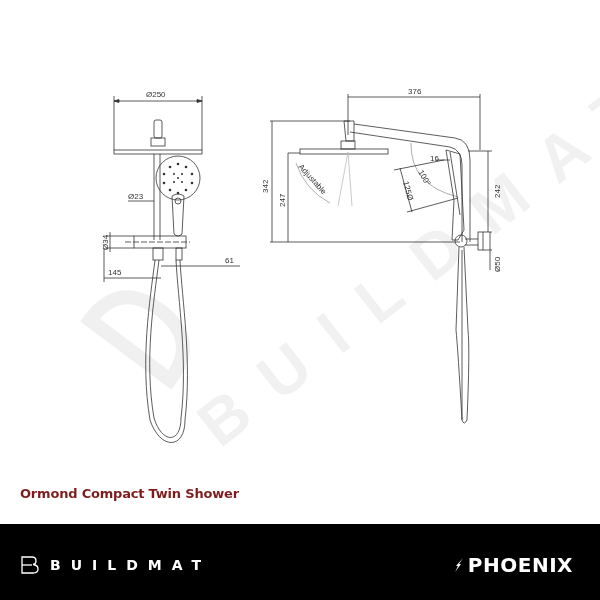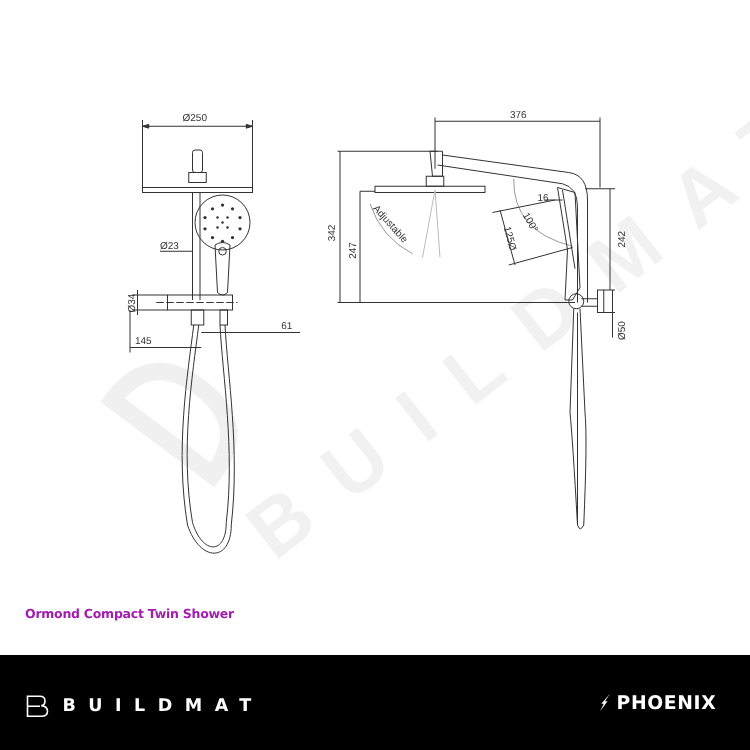--- a/index.html
+++ b/index.html
@@ -1,24 +1,24 @@
 <!DOCTYPE html>
 <html><head>
 <meta charset="utf-8">
 <style>
   html,body{margin:0;padding:0;background:#ffffff;}
   body{width:600px;height:600px;position:relative;overflow:hidden;font-family:"Liberation Sans",sans-serif;}
   #drawing{position:absolute;left:0;top:0;width:600px;height:480px;}
   .dim{font-family:"Liberation Sans",sans-serif;font-size:8px;fill:#333;}
-  .title{position:absolute;left:20px;top:486px;font-size:10px;font-weight:bold;color:#a21caf;font-family:"DejaVu Sans",sans-serif;letter-spacing:-0.2px;}
+  .title{position:absolute;left:20px;top:486px;font-size:13px;font-weight:bold;color:#7f1d1d;font-family:"DejaVu Sans",sans-serif;letter-spacing:-0.2px;}
   .footer{position:absolute;left:0;top:524px;width:600px;height:76px;background:#000;}
   .bm{position:absolute;left:20px;top:555px;height:20px;display:flex;align-items:center;}
   .bm-text{color:#fff;font-family:"DejaVu Sans",sans-serif;font-size:14px;letter-spacing:10px;margin-left:10px;font-weight:bold;}
   .px{position:absolute;right:27px;top:553px;display:flex;align-items:center;}
-  .px-text{color:#fff;font-family:"DejaVu Sans",sans-serif;font-size:15px;font-weight:bold;letter-spacing:0.5px;margin-left:3px;}
+  .px-text{color:#fff;font-family:"DejaVu Sans",sans-serif;font-size:20px;font-weight:bold;letter-spacing:0.5px;margin-left:3px;}
 </style>
 </head>
 <body>
 
 <svg id="drawing" viewBox="0 0 600 480" xmlns="http://www.w3.org/2000/svg">
 
   <g opacity="0.06" fill="none" stroke="#000" stroke-width="14">
     <path d="M90 320 q30 -40 70 -10 q40 30 10 70 z"></path>
   </g>
   <text x="120" y="360" transform="rotate(-38 300 260)" font-size="64" font-weight="bold" fill="#000" opacity="0.05" letter-spacing="30" font-family="Liberation Sans, sans-serif">BUILDMAT</text>

